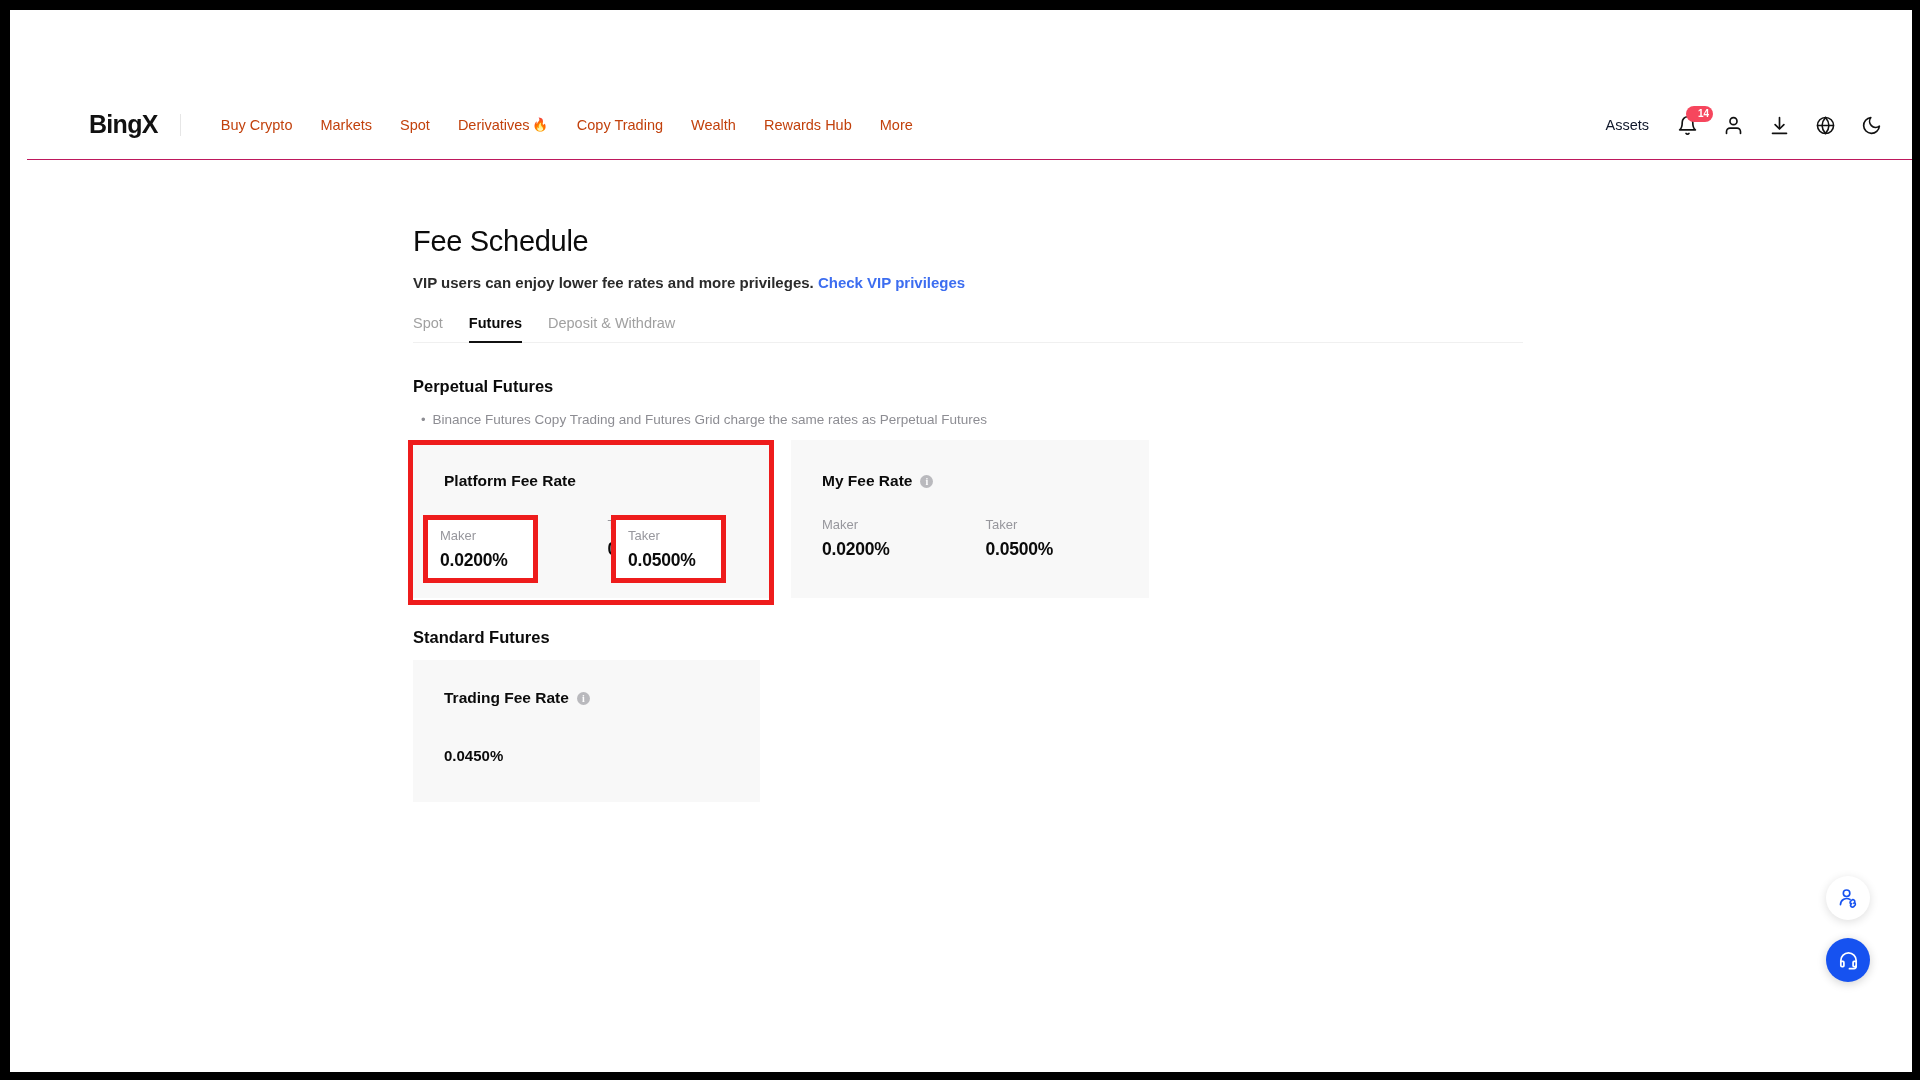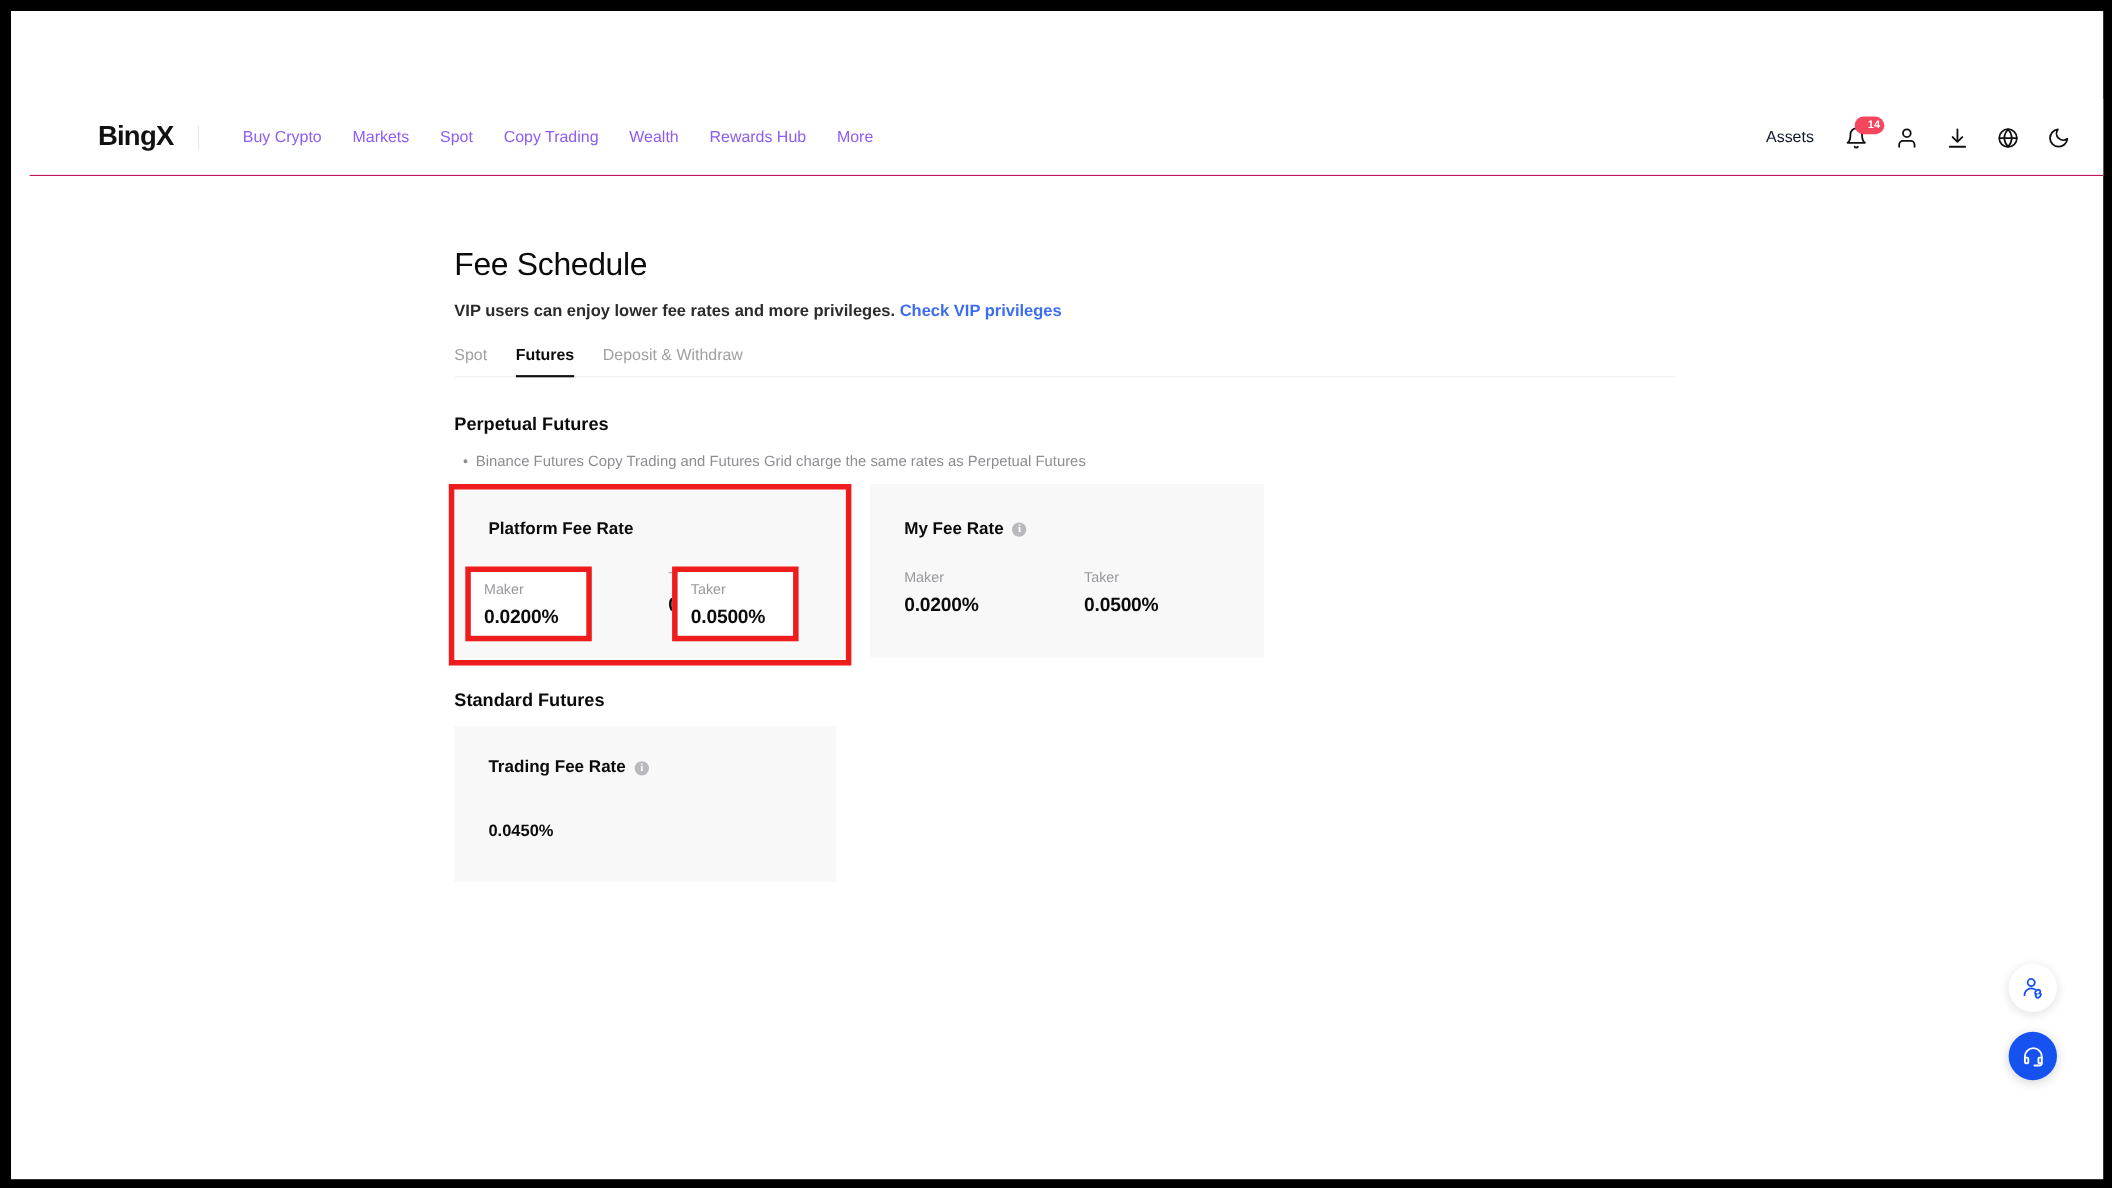--- a/index.html
+++ b/index.html
@@ -56,21 +56,21 @@
   }
 
   #primary-nav {
     display: flex;
     align-items: center;
     margin-left: 26px;
     gap: 0px;
   }
   .nav-item {
     font-size: 14.5px;
-    color: #8b5cf6;
+    color: #c2410c;
     padding: 0 14px;
     white-space: nowrap;
     cursor: pointer;
     line-height: 70px;
     display: flex;
     align-items: center;
   }
   .nav-item .flame { margin-left: 3px; font-size: 13px; }
 
   #header-right {
@@ -335,20 +335,24 @@
 
     <nav id="primary-nav">
       <div class="nav-item">
         <span>Buy Crypto</span>
       </div>
       <div class="nav-item">
         <span>Markets</span>
       </div>
       <div class="nav-item">
         <span>Spot</span>
+      </div>
+      <div class="nav-item">
+        <span>Derivatives</span>
+        <span class="flame">🔥</span>
       </div>
       <div class="nav-item">
         <span>Copy Trading</span>
       </div>
       <div class="nav-item">
         <span>Wealth</span>
       </div>
       <div class="nav-item">
         <span>Rewards Hub</span>
       </div>

